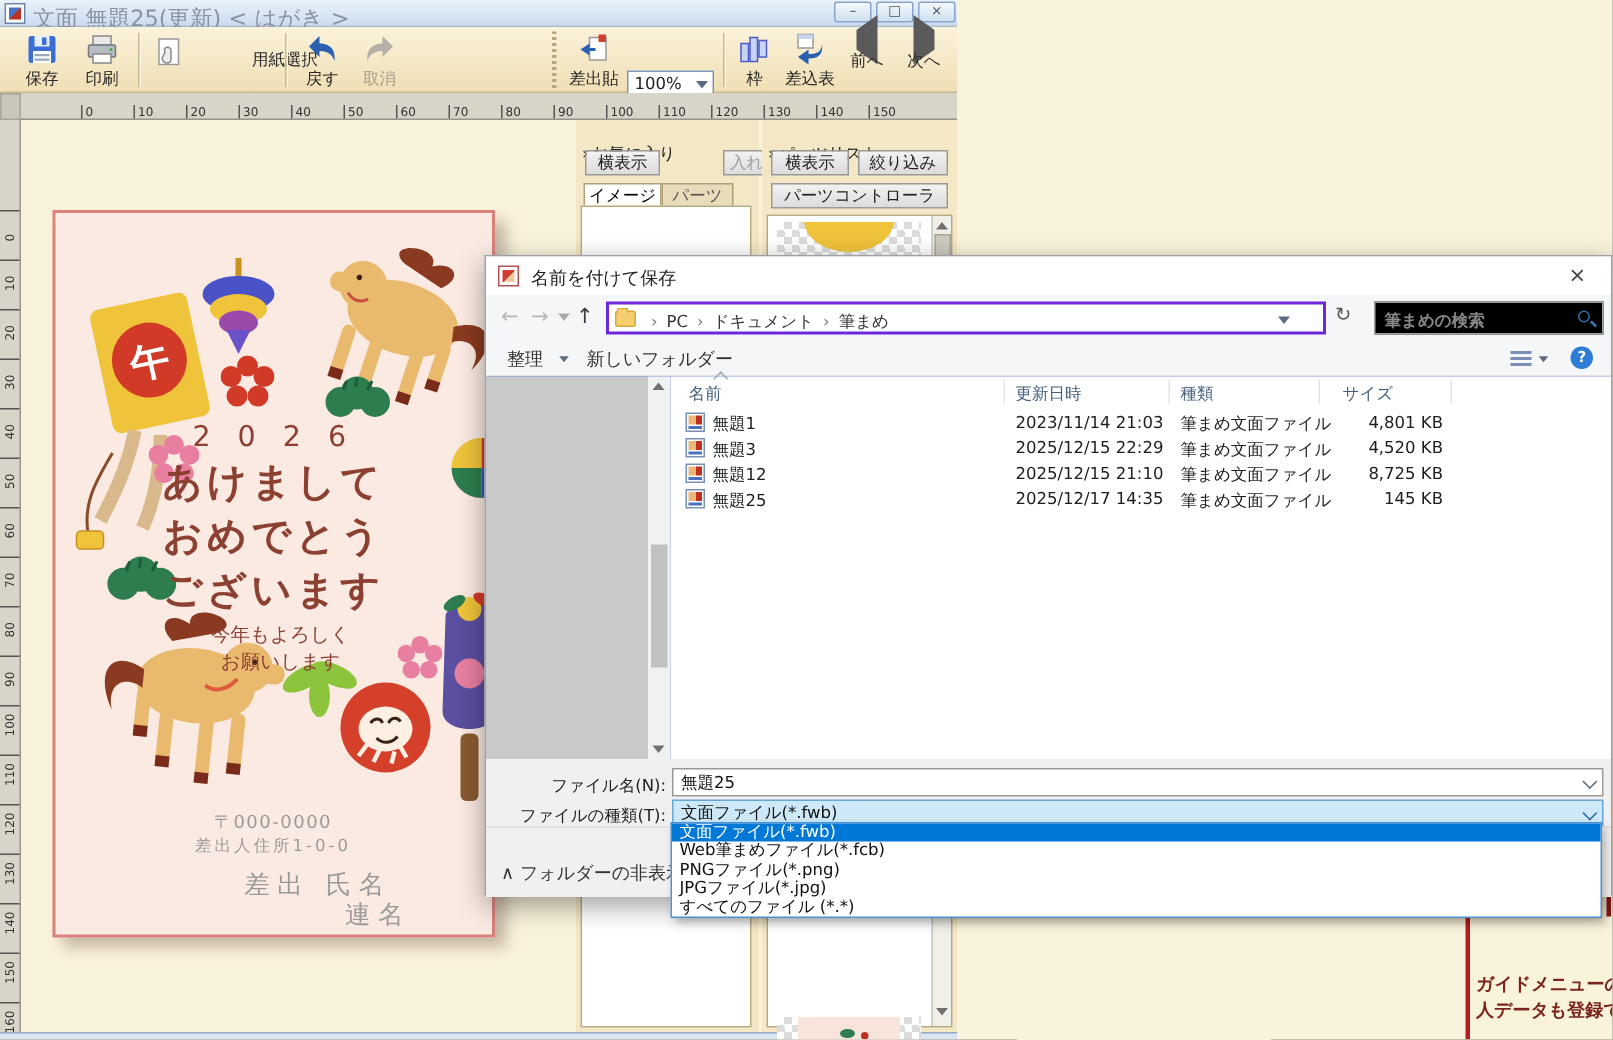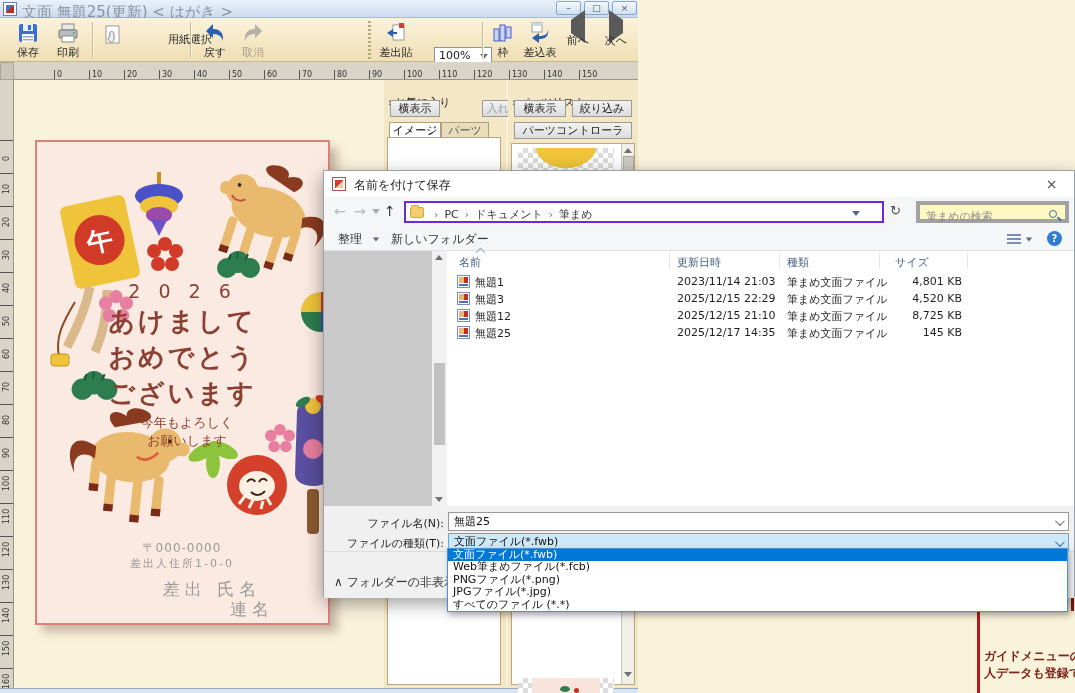--- a/index.html
+++ b/index.html
@@ -24,21 +24,21 @@
   #btn-min{left:556px;} #btn-max{left:584px;} #btn-close{left:612px;}
 
   
   #toolbar{left:0;top:18px;width:638px;height:44px;background:linear-gradient(#FBF2DB,#EFDFB4);border-bottom:1px solid #C8B890;}
   .tbtn{position:absolute;top:2px;height:40px;text-align:center;color:#2A2A2A;font-size:11px;}
   .tbtn .ticon{display:block;margin:1px auto 0;width:24px;height:24px;}
   .tbtn .tlabel{display:block;margin-top:0px;white-space:nowrap;}
   .tbtn.disabled{color:#A8A090;}
   .vsep{position:absolute;top:4px;width:1px;height:36px;background:#C9B98E;box-shadow:1px 0 0 #FFF8E8;}
   .vsep-dot{position:absolute;top:3px;width:3px;height:38px;background:repeating-linear-gradient(#B8A880 0 2px,transparent 2px 4px);}
-  #zoom-combo{left:418px;top:29px;width:58px;height:18px;background:#fff;border:1px solid #7A96B5;font-size:11px;color:#222;line-height:16px;padding-left:4px;margin-left:16px;}
+  #zoom-combo{left:418px;top:29px;width:58px;height:18px;background:#fff;border:1px solid #7A96B5;font-size:11px;color:#222;line-height:16px;padding-left:4px;}
   #zoom-combo .cdown{right:3px;top:6px;}
   .cdown{position:absolute;width:0;height:0;border-left:4px solid transparent;border-right:4px solid transparent;border-top:5px solid #5A6B80;}
   .tri-left{width:0;height:0;border-top:10px solid transparent;border-bottom:10px solid transparent;border-right:14px solid #5A5A5A;margin:2px auto 0;}
   .tri-right{width:0;height:0;border-top:10px solid transparent;border-bottom:10px solid transparent;border-left:14px solid #5A5A5A;margin:2px auto 0;}
 
   
   #corner{left:0;top:62px;width:14px;height:18px;background:#C9C5B9;border:1px solid #A8A498;}
   #hruler{left:14px;top:62px;width:624px;height:18px;background:#D8D4C8;border-bottom:1px solid #98948A;overflow:hidden;white-space:nowrap;padding-left:40px;}
   #hruler .rnum{display:inline-block;width:35px;font-size:8px;color:#333;border-left:1px solid #555;padding-left:2px;height:18px;background:repeating-linear-gradient(90deg,transparent 0 6px,#777 6px 7px) bottom/100% 4px no-repeat;}
   #vruler{left:0;top:80px;width:14px;height:608px;background:#D8D4C8;border-right:1px solid #98948A;overflow:hidden;padding-top:60px;}
@@ -91,21 +91,21 @@
   .navglyph{position:absolute;font-size:14px;color:#B8B8B8;top:6px;}
   .navglyph.on{color:#3A3A3A;}
   #addrbox{left:80px;top:4px;width:480px;height:22px;background:#FFF;border:2px solid #6d28d9;}
   #addr-folder{left:4px;top:4px;width:14px;height:11px;background:#F5CE6E;border:1px solid #D8A83A;border-radius:2px;}
   #addr-folder::before{content:"";position:absolute;left:0;top:-3px;width:6px;height:3px;background:#F5CE6E;border:1px solid #D8A83A;border-bottom:none;border-radius:2px 2px 0 0;}
   .crumbwrap{position:absolute;left:24px;top:3px;font-size:11px;color:#333;white-space:nowrap;}
   .crumb{display:inline-block;padding:1px 2px;}
   .crumbsep{display:inline-block;padding:1px 4px;color:#777;}
   #addr-chev{right:22px;top:8px;}
   #refreshbtn{left:566px;top:6px;font-size:13px;color:#555;}
-  #searchbox{left:592px;top:4px;width:153px;height:22px;background:#fef9c3;border:4px solid #a3a3a3;}
+  #searchbox{left:592px;top:4px;width:153px;height:22px;background:#000000;border:1px solid #a3a3a3;font-weight:bold;}
   #searchbox .ph{position:absolute;left:6px;top:4px;font-size:11px;color:#888;}
   .mag{position:absolute;right:8px;top:5px;width:8px;height:8px;border:1.5px solid #3A6EA5;border-radius:50%;}
   .mag::after{content:"";position:absolute;left:7px;top:7px;width:5px;height:1.5px;background:#3A6EA5;transform:rotate(45deg);}
   #dlg-cmdbar{left:0;top:56px;width:750px;height:24px;background:#F5F6F7;border-bottom:1px solid #E0E0E0;}
   .cmditem{position:absolute;top:4px;font-size:12px;color:#333;}
   #viewicon{left:683px;top:7px;width:14px;height:10px;background:repeating-linear-gradient(#7A8FB5 0 2px,transparent 2px 4px);}
   #helpicon{left:723px;top:4px;width:15px;height:15px;border-radius:50%;background:#2E7CD6;color:#FFF;font-size:10px;font-weight:bold;text-align:center;line-height:15px;}
 
   #dlg-body{left:0;top:80px;width:750px;height:255px;background:#1d4ed8;}
   #navpane{left:0;top:0;width:108px;height:255px;background:#C9C9C9;}

